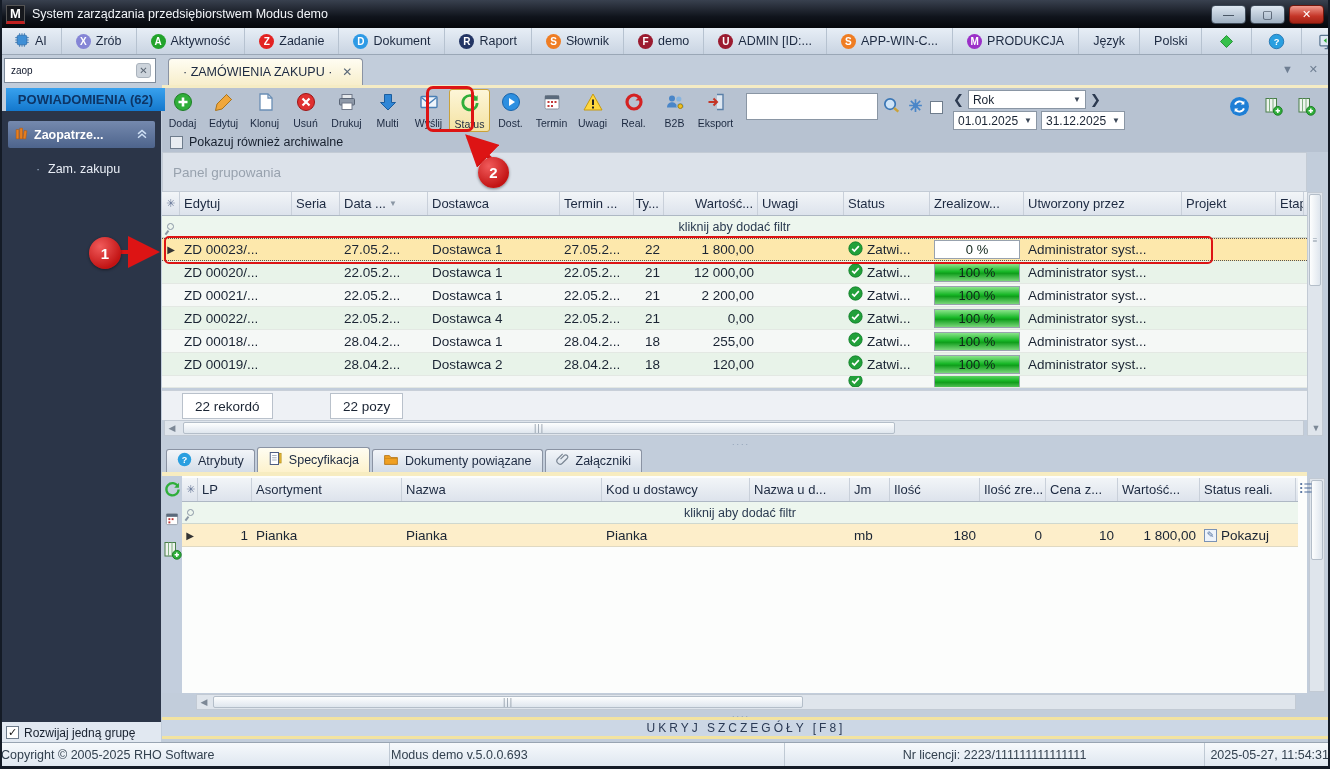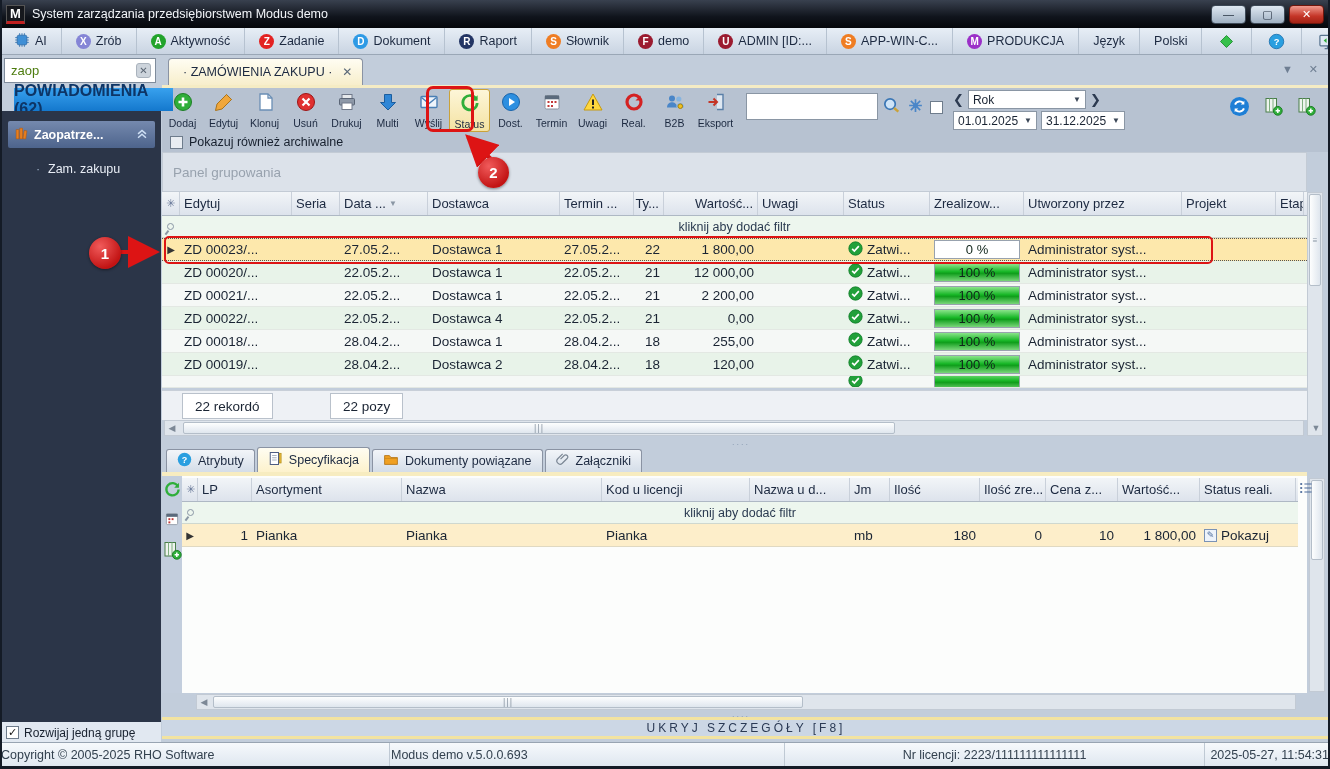--- a/index.html
+++ b/index.html
@@ -27,25 +27,25 @@
     border-bottom:1px solid #9aa7b6;display:flex;align-items:stretch;z-index:30;}
   .menu-item{display:flex;align-items:center;gap:5px;padding:0 14px;font-size:12.5px;color:#1c2940;
     border-right:1px solid #b6c2d0;white-space:nowrap;}
   .badge{width:15px;height:15px;border-radius:50%;color:#fff;font-size:10px;font-weight:bold;
     display:flex;align-items:center;justify-content:center;flex:0 0 auto;}
   .menu-icon-item{display:flex;align-items:center;padding:0 16px;border-right:1px solid #b6c2d0;}
 
   
   .sidebar-search{left:4px;top:58px;width:152px;height:25px;background:#fff;border:1px solid #7f8c9c;
     display:flex;align-items:center;padding:0 4px;z-index:10;}
-  .sidebar-search input{border:none;outline:none;flex:1;font-size:13px;font-family:inherit;color:#4d7c0f;width:100px;background:transparent;}
+  .sidebar-search input{border:none;outline:none;flex:1;font-size:10px;font-family:inherit;color:#0f172a;width:100px;background:transparent;}
   .clear-btn{width:15px;height:15px;border-radius:3px;background:#cdd4dc;color:#5a6572;font-size:10px;
     display:flex;align-items:center;justify-content:center;border:1px solid #aab3bd;}
-  .notif-bar{left:14px;top:88px;width:159px;height:23px;background:linear-gradient(#38a1ee,#1478cd);
-    color:#0d3566;font-weight:bold;font-size:16px;display:flex;align-items:center;justify-content:center;z-index:10;}
+  .notif-bar{left:6px;top:88px;width:159px;height:23px;background:linear-gradient(#38a1ee,#1478cd);
+    color:#0d3566;font-weight:bold;font-size:13px;display:flex;align-items:center;justify-content:center;z-index:10;}
   .side-panel{left:2px;top:111px;width:159px;height:611px;background:#2b3548;z-index:10;}
   .group-header{margin:10px 6px 0 6px;height:27px;border-radius:2px;background:linear-gradient(#7589ae,#4d648c);
     display:flex;align-items:center;padding:0 6px;color:#fff;font-weight:bold;font-size:12.5px;gap:5px;}
   .group-header .chev{margin-left:auto;}
   .side-item{margin-top:14px;color:#e8edf5;font-size:12.5px;padding-left:46px;position:relative;}
   .side-item::before{content:"·";position:absolute;left:34px;color:#9fb0c8;}
   .side-bottom{left:2px;top:722px;width:159px;height:21px;background:#e1e8f1;display:flex;align-items:center;
     gap:5px;padding:0 4px;font-size:12px;color:#17202e;z-index:10;}
   .checkbox{width:13px;height:13px;background:#fff;border:1px solid #6e7c8c;display:flex;align-items:center;
     justify-content:center;font-size:11px;color:#111;flex:0 0 auto;}
@@ -769,21 +769,21 @@
     <div class="ghc" style="width: 54px;">
       <span>LP</span>
     </div>
     <div class="ghc" style="width: 150px;">
       <span>Asortyment</span>
     </div>
     <div class="ghc" style="width: 200px;">
       <span>Nazwa</span>
     </div>
     <div class="ghc" style="width: 148px;">
-      <span>Kod u licencji</span>
+      <span>Kod u dostawcy</span>
     </div>
     <div class="ghc" style="width: 100px;">
       <span>Nazwa u d...</span>
     </div>
     <div class="ghc" style="width: 40px;">
       <span>Jm</span>
     </div>
     <div class="ghc" style="width: 90px;">
       <span>Ilość</span>
     </div>

